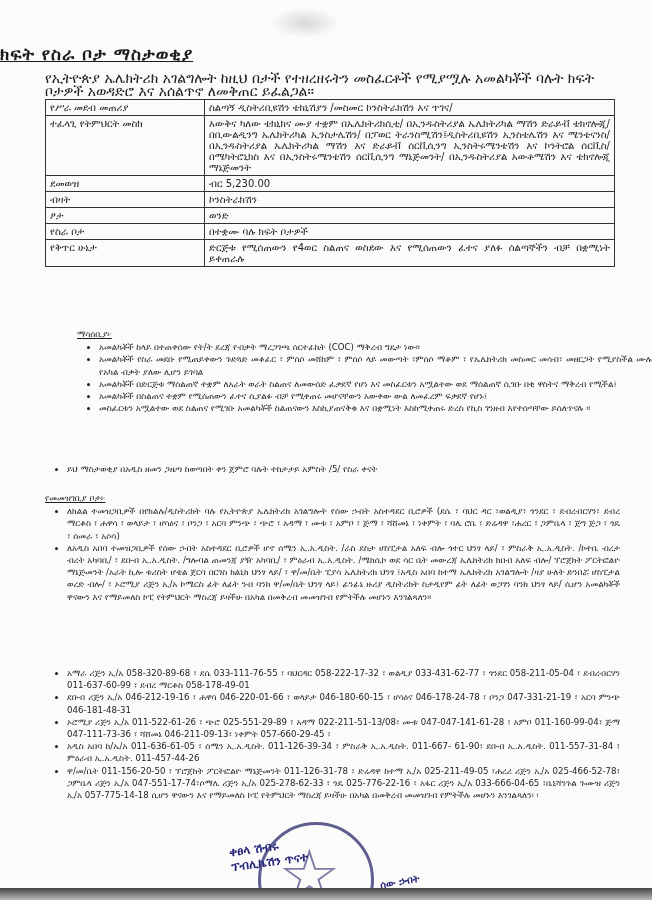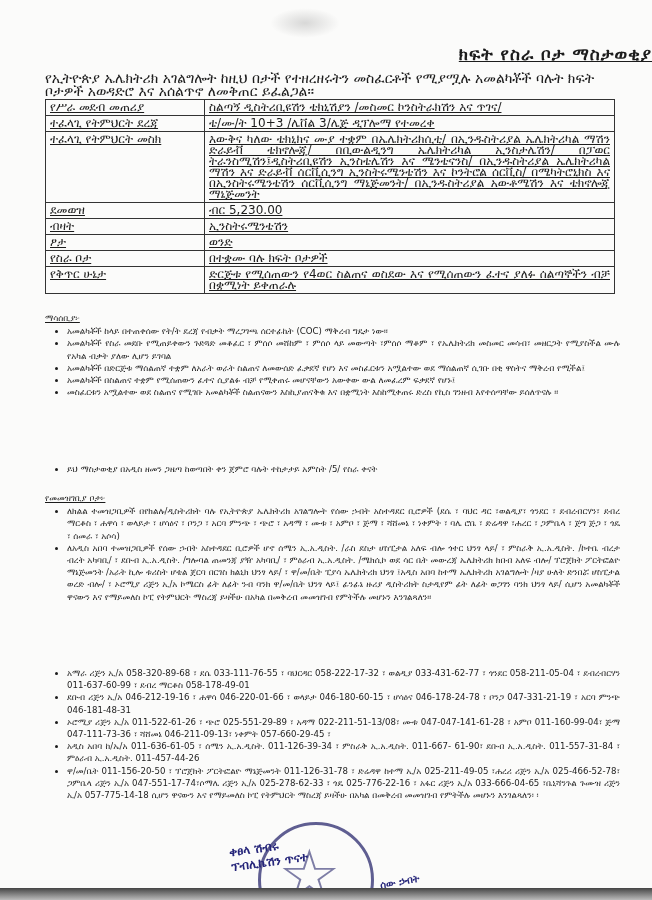--- a/index.html
+++ b/index.html
@@ -10,30 +10,30 @@
       color: #1c1c1c;
       position: relative;
     }
     .page {
       position: absolute; left: 0; top: 0; width: 652px; height: 900px;
       background: #fbfbfa;
     }
     .smudge { position: absolute; left: 270px; top: 8px; width: 70px; height: 30px;
       background: radial-gradient(ellipse at center, rgba(150,150,150,0.35), rgba(255,255,255,0) 70%); }
     .title {
-      position: absolute; left: 0; top: 44px; width: 652px; text-align: right;
+      position: absolute; left: 0; top: 44px; width: 652px; text-align: left;
       font-size: 17px; font-weight: bold; text-decoration: underline; letter-spacing: 1px;
     }
     .intro {
       position: absolute; left: 45px; top: 72px; width: 570px;
       font-size: 14px; line-height: 13px;
     }
     table.info {
       position: absolute; left: 45px; top: 99px; width: 570px;
-      border-collapse: collapse; font-size: 12px; line-height: 11px; text-decoration: underline;
+      border-collapse: collapse; font-size: 10px; line-height: 11px;
     }
     table.info td {
       border: 1px solid #333; padding: 2px 4px; vertical-align: top;
     }
     table.info td.lbl { width: 150px; }
     table.info td.val { text-align: justify; }
     .section {
       position: absolute; left: 45px; width: 575px; font-size: 8.6px; line-height: 12.2px;
     }
     .sec-head { text-decoration: underline; display: block; margin-bottom: 1px; }
@@ -64,51 +64,47 @@
   <div class="title">ክፍት የስራ ቦታ ማስታወቂያ</div>
   <div class="intro">የኢትዮጵያ ኤሌክትሪክ አገልግሎት ከዚህ በታች የተዘረዘሩትን መስፈርቶች የሚያሟሉ አመልካቾች ባሉት ክፍት ቦታዎች አወዳድሮ እና አሰልጥኖ ለመቅጠር ይፈልጋል።</div>
 
   <table class="info">
     <tbody>
       <tr>
         <td class="lbl">የሥራ መደብ መጠሪያ</td>
         <td class="val">ስልጣኝ ዲስትሪቢዩሽን ቴክኒሽያን /መስመር ኮንስትራክሽን እና ጥገና/</td>
       </tr>
       <tr>
-        <td class="lbl">ተፈላጊ የትምህርት ደረጃ</td>
-        <td class="val">ቴ/ሙ/ት 10+3 /ሌቨል 3/ሌጅ ዲፕሎማ የተመረቀ</td>
-      </tr>
-      <tr>
         <td class="lbl">ተፈላጊ የትምህርት መስክ</td>
         <td class="val">እውቅና ካለው ቴክኒክና ሙያ ተቋም በኤሌክትሪክሲቲ/ በኢንዱስትሪያል ኤሌክትሪካል ማሽን ድራይቭ ቴክኖሎጂ/ በቢውልዲንግ ኤሌክትሪካል ኢንስታሌሽን/ በፓወር ትራንስሚሽን፤ዲስትሪቢዩሽን ኢንስቴሌሽን እና ሜንቴናንስ/ በኢንዱስትሪያል ኤሌክትሪካል ማሽን እና ድራይቭ ሰርቪሲንግ ኢንስትሩሜንቴሽን እና ኮንትሮል ሰርቪስ/ በሜካትሮኒክስ እና በኢንስትሩሜንቴሽን ሰርቪሲንግ ማኔጅመንት/ በኢንዱስትሪያል አውቶሜሽን እና ቴክኖሎጂ ማኔጅመንት</td>
       </tr>
       <tr>
         <td class="lbl">ደመወዝ</td>
         <td class="val">ብር 5,230.00</td>
       </tr>
       <tr>
         <td class="lbl">ብዛት</td>
-        <td class="val">ኢንስትሩሜንቴሽን</td>
+        <td class="val">ኮንስትራክሽን</td>
       </tr>
       <tr>
         <td class="lbl">ፆታ</td>
         <td class="val">ወንድ</td>
       </tr>
       <tr>
         <td class="lbl">የስራ ቦታ</td>
         <td class="val">በተቋሙ ባሉ ክፍት ቦታዎች</td>
       </tr>
       <tr>
         <td class="lbl">የቅጥር ሁኔታ</td>
         <td class="val">ድርጅቱ የሚሰጠውን የ4ወር ስልጠና ወስደው እና የሚሰጠውን ፈተና ያለፉ ሰልጣኞችን ብቻ በቋሚነት ይቀጠራሉ</td>
       </tr>
     </tbody>
   </table>
 
-  <div class="section" style="top:312px;">
+  <div class="section" style="top:328px;margin-left:32px;">
     <span class="sec-head">ማሳሰቢያ፦</span>
     <ul>
       <li>አመልካቾች ከላይ በተጠቀሰው የት/ት ደረጃ የብቃት ማረጋገጫ ሰርተፊኬት (COC) ማቅረብ ግዴታ ነው።</li>
       <li>አመልካቾች የስራ መደቡ የሚጠይቀውን ጉድጓድ መቆፈር ፣ ምሰሶ መሸከም ፣ ምሰሶ ላይ መውጣት ፣ምሰሶ ማቆም ፣ የኤሌክትሪክ መስመር መሳብ፣ መዘርጋት የሚያስችል ሙሉ የአካል ብቃት ያለው ሊሆን ይገባል</li>
       <li>አመልካቾች በድርጅቱ ማሰልጠኛ ተቋም ለአራት ወራት ስልጠና ለመውሰድ ፈቃደኛ የሆነ እና መስፈርቱን አሟልተው ወደ ማሰልጠኛ ሲገቡ በቂ ዋስትና ማቅረብ የሚችል፤</li>
       <li>አመልካቾች በስልጠና ተቋም የሚሰጠውን ፈተና ሲያልፉ ብቻ የሚቀጠሩ መሆናቸውን አውቀው ውል ለመፈረም ፍቃደኛ የሆኑ፤</li>
       <li>መስፈርቱን አሟልተው ወደ ስልጠና የሚገቡ አመልካቾች ስልጠናውን እስኪያጠናቅቁ እና በቋሚነት እስከሚቀጠሩ ድረስ የኪስ ገንዘብ እየተሰጣቸው ይሰለጥናሉ ።</li>
     </ul>
   </div>
 

